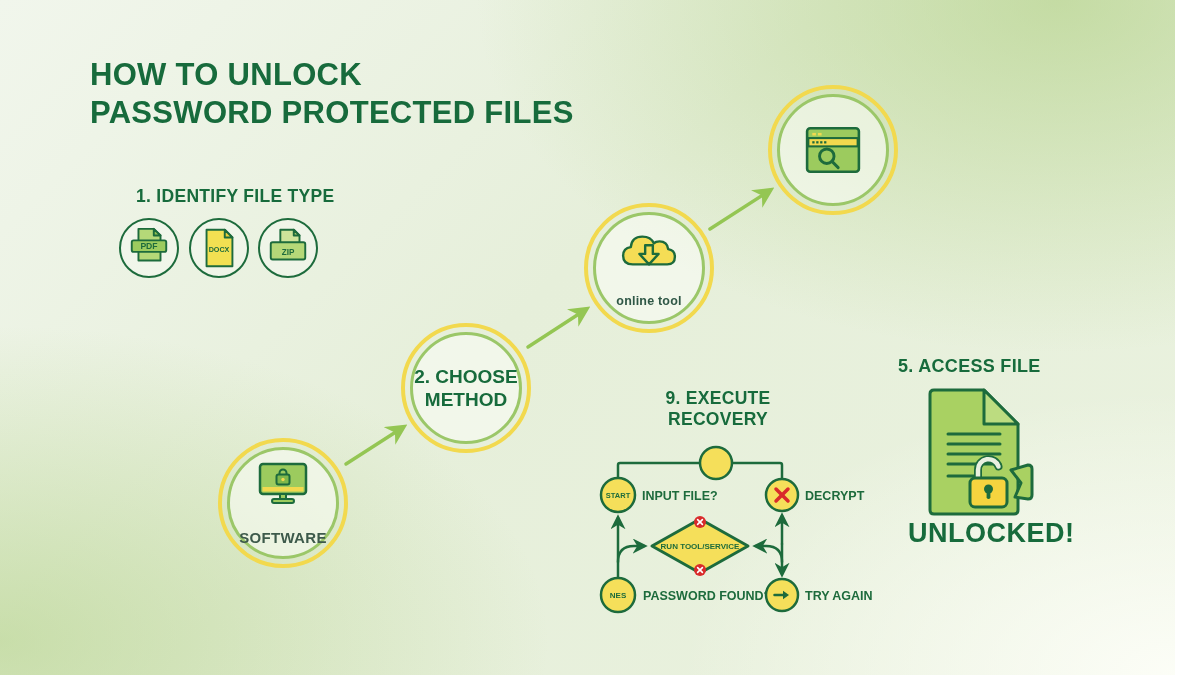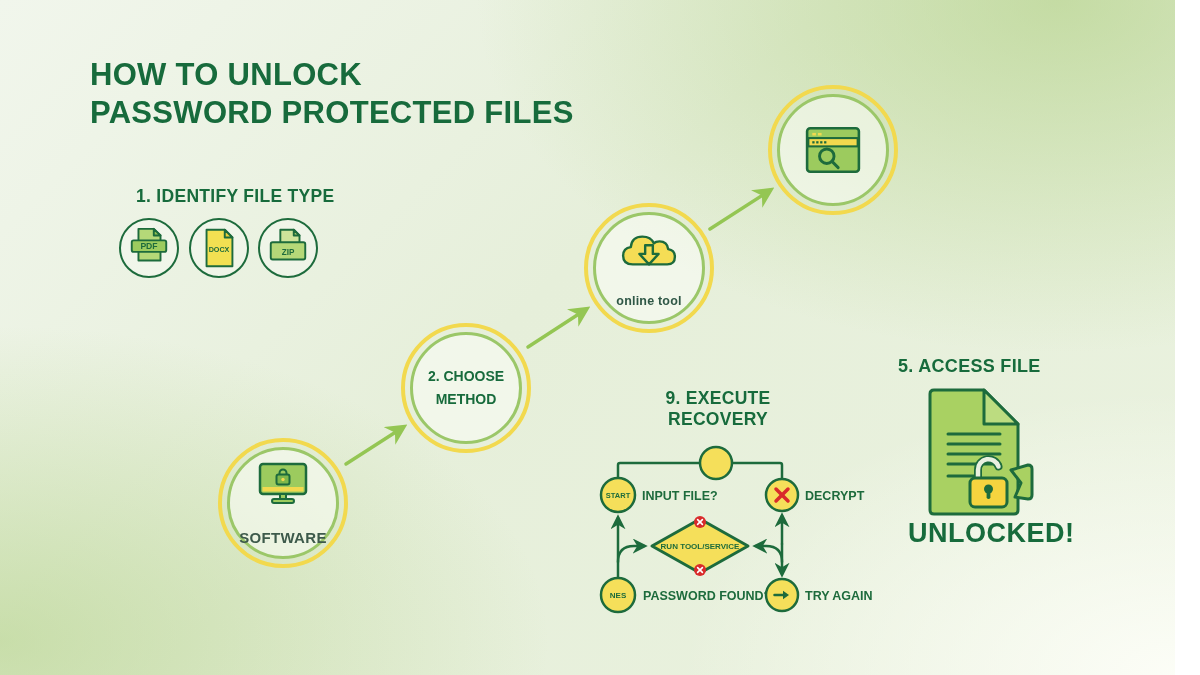--- a/index.html
+++ b/index.html
@@ -17,21 +17,21 @@
   .h2{color:#176b3c;font-weight:bold;font-size:17.5px;letter-spacing:.3px;}
   .step3-head{left:590px;top:388px;width:256px;text-align:center;line-height:21px;}
   
   .fcircle{width:60px;height:60px;border:2.5px solid #1d6b3c;border-radius:50%;
     background:rgba(255,255,255,0.25);display:flex;align-items:center;justify-content:center;box-sizing:border-box;}
   
   .node{width:130px;height:130px;border:4px solid #f2d94e;border-radius:50%;box-sizing:border-box;}
   .node-inner{position:absolute;inset:5px;border:3px solid #9bc768;border-radius:50%;
     background:rgba(252,253,248,0.55);display:flex;flex-direction:column;align-items:center;
     justify-content:center;gap:20px;box-sizing:border-box;text-align:center;}
-  .node-title{color:#176b3c;font-weight:bold;font-size:14px;line-height:23px;}
+  .node-title{color:#176b3c;font-weight:bold;font-size:19px;line-height:23px;}
   .icon-caption{color:#3d5a4b;font-weight:bold;font-size:15px;letter-spacing:.3px;}
   .icon-caption.lower{color:#2f5746;font-size:12.5px;letter-spacing:.2px;}
   .step4-label{left:898px;top:356px;font-size:18px;}
   .unlocked{left:908px;top:518px;color:#176b3c;font-weight:bold;font-size:27px;letter-spacing:.5px;}
   svg text{font-family:"Liberation Sans","DejaVu Sans",sans-serif;}
 </style>
 </head>
 <body>
 
 <div class="canvas">

